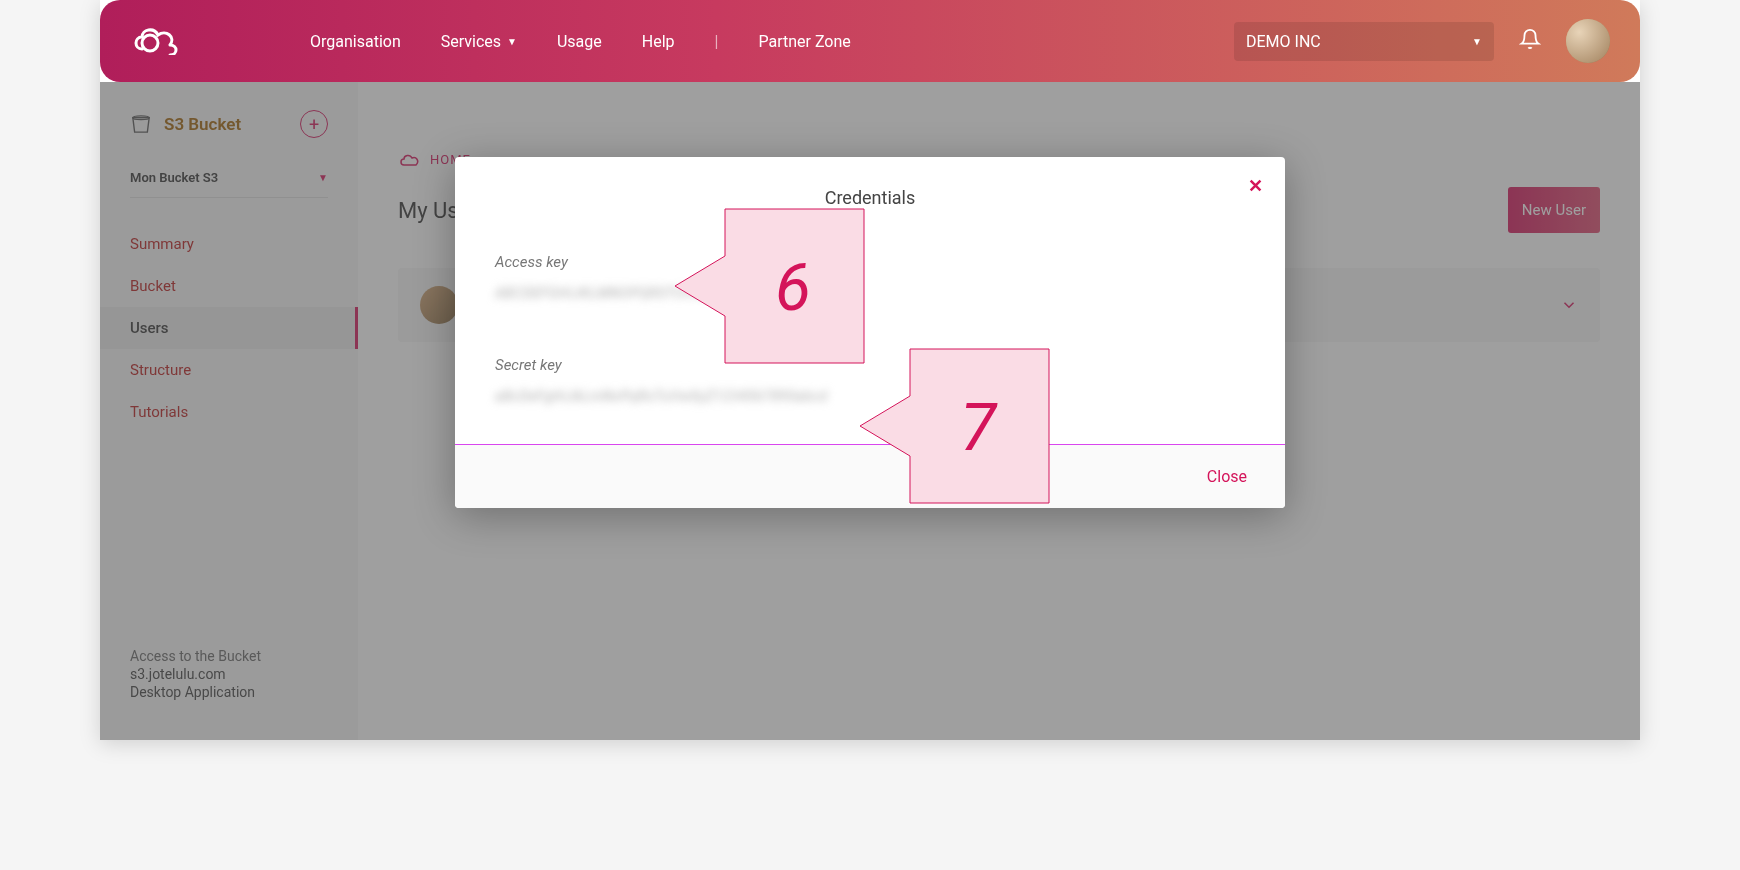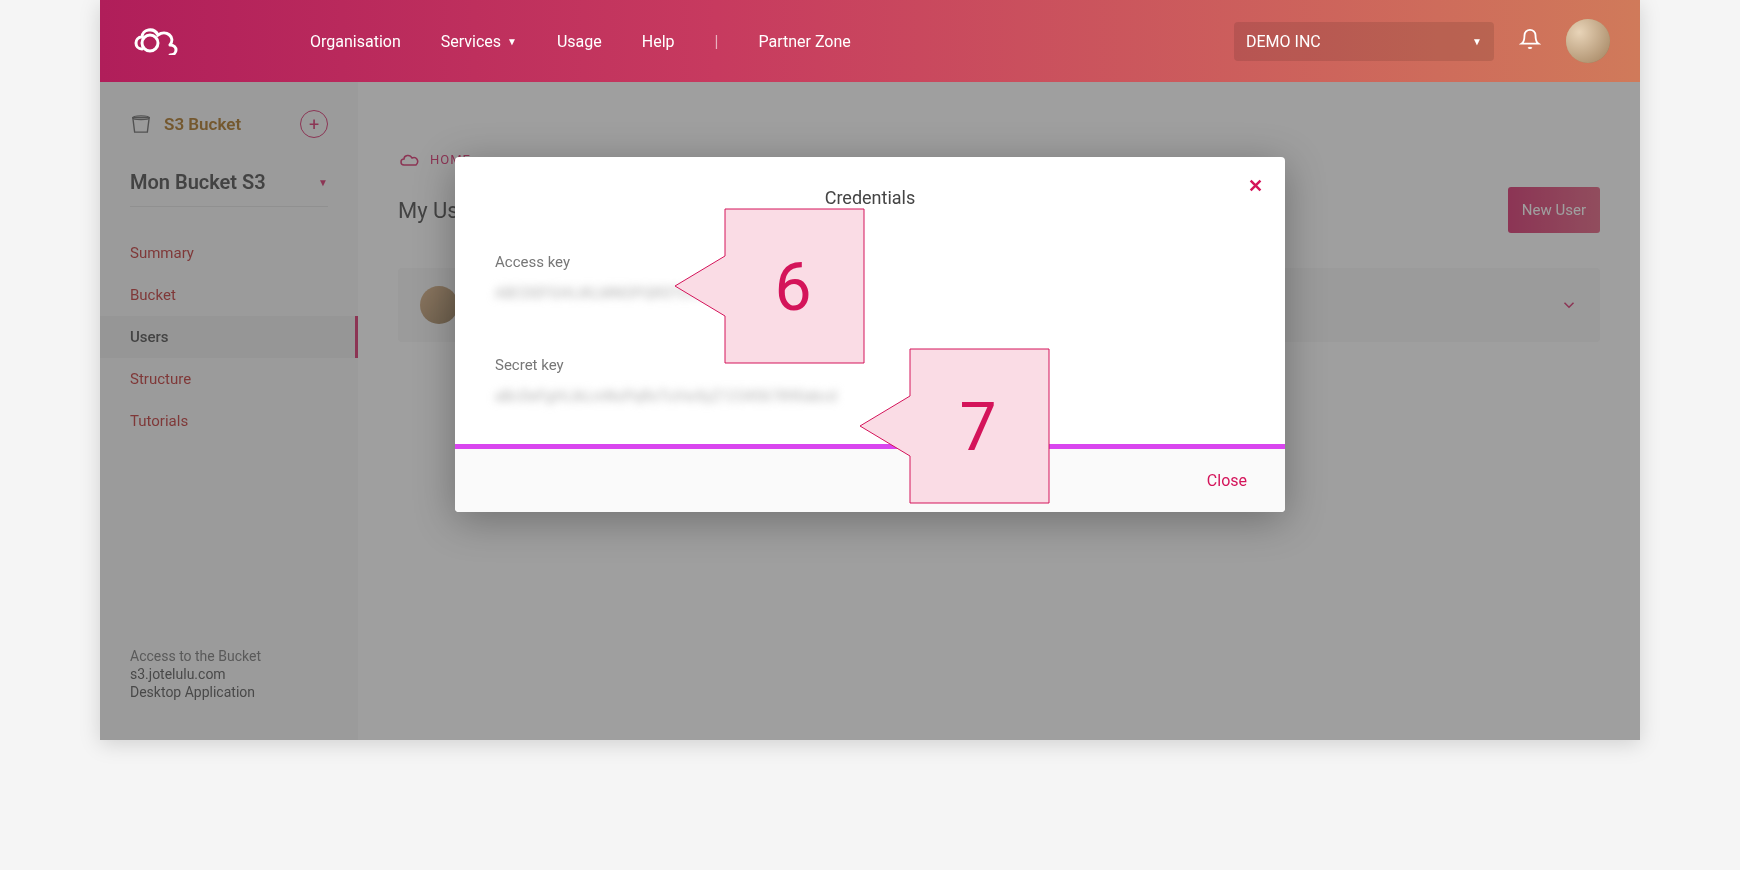--- a/index.html
+++ b/index.html
@@ -1,63 +1,63 @@
 <!DOCTYPE html>
 <html><head>
 <meta charset="utf-8">
 <style>
 * { margin: 0; padding: 0; box-sizing: border-box; font-family: -apple-system, BlinkMacSystemFont, "Segoe UI", Roboto, sans-serif; }
 body { background: #f5f5f5; width: 1740px; height: 870px; overflow: hidden; position: relative; }
 
 .app-frame { width: 1540px; height: 740px; margin: 0 auto; background: #fff; box-shadow: 0 4px 20px rgba(0,0,0,0.15); position: relative; }
 
-.topbar { height: 82px; background: linear-gradient(90deg, #b01e5a 0%, #c73a5f 40%, #d07a5a 100%); display: flex; align-items: center; padding: 0 30px; color: #fff; }
+.topbar { height: 82px; background: linear-gradient(90deg, #b01e5a 0%, #c73a5f 40%, #d07a5a 100%); display: flex; align-items: center; padding: 0 30px; color: #fff; border-radius: 20px; }
 .logo { margin-right: 120px; }
 .nav { display: flex; align-items: center; gap: 40px; }
 .nav-item { color: #fff; font-size: 16px; cursor: pointer; display: flex; align-items: center; gap: 6px; }
 .nav-caret { font-size: 10px; }
 .nav-divider { color: rgba(255,255,255,0.6); }
 .topbar-right { margin-left: auto; display: flex; align-items: center; gap: 25px; }
 .org-select { background: rgba(0,0,0,0.1); border-radius: 4px; padding: 10px 12px; display: flex; align-items: center; gap: 80px; font-size: 16px; cursor: pointer; min-width: 260px; justify-content: space-between; }
 .bell { cursor: pointer; }
 .avatar { width: 44px; height: 44px; border-radius: 50%; background: linear-gradient(135deg, #d4a574, #8b6f47); cursor: pointer; position: relative; overflow: hidden; }
 .avatar::before { content:""; position:absolute; inset:0; background: radial-gradient(circle at 30% 30%, #e8d4b8, #a0805c); }
 
 .content { display: flex; height: calc(100% - 82px); position: relative; }
 .sidebar { width: 258px; background: #f5f5f5; padding: 20px 0; display: flex; flex-direction: column; }
 .sidebar-header { display: flex; align-items: center; justify-content: space-between; padding: 8px 30px 20px 30px; }
 .sidebar-title { display: flex; align-items: center; gap: 12px; font-size: 17px; font-weight: 600; color: #a16207; }
 .add-btn { width: 28px; height: 28px; border: 1px solid #d4145a; border-radius: 50%; display: flex; align-items: center; justify-content: center; color: #d4145a; font-size: 18px; cursor: pointer; background: transparent; }
 .bucket-select { margin: 0 30px 25px 30px; padding: 12px 0; border-bottom: 1px solid #ddd; display: flex; justify-content: space-between; align-items: center; cursor: pointer; }
-.bucket-select-label { font-size: 20px; font-weight: 600; color: #333; }
+.bucket-select-label { font-size: 13px; font-weight: 600; color: #333; }
 .bucket-caret { color: #d4145a; font-size: 10px; }
 .sidebar-menu { list-style: none; }
 .sidebar-menu-item { padding: 12px 30px; font-size: 15px; color: #b91c1c; cursor: pointer; }
 .sidebar-menu-item.active { background: #eaeaea; color: #333; border-right: 3px solid #d4145a; font-weight: 500; }
 .sidebar-footer { margin-top: auto; padding: 20px 30px; font-size: 14px; color: #666; }
 .sidebar-footer-link { color: #404040; cursor: pointer; display: block; margin-top: 2px; }
 
 .main { flex: 1; background: #fff; padding: 22px 40px; }
 .breadcrumb { display: flex; align-items: center; gap: 10px; color: #d4145a; font-size: 13px; letter-spacing: 1px; margin-top: 48px; }
 .page-header { display: flex; justify-content: space-between; align-items: center; margin-top: 20px; }
 .page-title { font-size: 22px; color: #333; font-weight: 400; }
 .new-user-btn { background: linear-gradient(90deg, #d4145a, #e04a6f); color: #fff; border: none; padding: 14px 14px; font-size: 15px; border-radius: 3px; cursor: pointer; }
 .user-card { margin-top: 35px; background: #f5f5f5; border-radius: 4px; padding: 18px 22px; display: flex; align-items: center; justify-content: space-between; cursor: pointer; }
 .user-avatar { width: 38px; height: 38px; border-radius: 50%; background: linear-gradient(135deg, #d4a574, #8b6f47); }
 .user-chevron { color: #d4145a; font-size: 16px; }
 
 .overlay { position: absolute; inset: 0; background: rgba(80,80,80,0.55); display: flex; align-items: flex-start; justify-content: center; padding-top: 75px; }
 .modal { width: 830px; background: #fff; border-radius: 4px; box-shadow: 0 8px 40px rgba(0,0,0,0.3); position: relative; }
 .modal-close { position: absolute; top: 18px; right: 22px; color: #d4145a; font-size: 18px; font-weight: bold; cursor: pointer; }
 .modal-title { text-align: center; padding: 30px 0 20px 0; font-size: 18px; color: #444; }
-.modal-body { padding: 10px 40px 40px 40px; position: relative; }
+.modal-body { padding: 10px 40px 40px 40px; position: relative; font-style: italic; }
 .field-label { color: #777; font-size: 15px; margin-top: 15px; }
 .field-value { color: #aaa; font-size: 14px; margin-top: 14px; filter: blur(4px); letter-spacing: 0.5px; }
 .modal-sep { height: 40px; }
-.modal-footer { border-top: 5px solid #d946ef; background: #fafafa; padding: 22px 38px; text-align: right; border-radius: 0 0 4px 4px; }
+.modal-footer { border-top: 1px solid #d946ef; background: #fafafa; padding: 22px 38px; text-align: right; border-radius: 0 0 4px 4px; }
 .close-btn { color: #d4145a; font-size: 16px; cursor: pointer; background: none; border: none; }
 
 .callout { position: absolute; display: flex; align-items: center; pointer-events: none; }
 .callout svg { display: block; }
 </style>
 </head>
 <body>
 
 <div class="app-frame">
   <div class="topbar">

